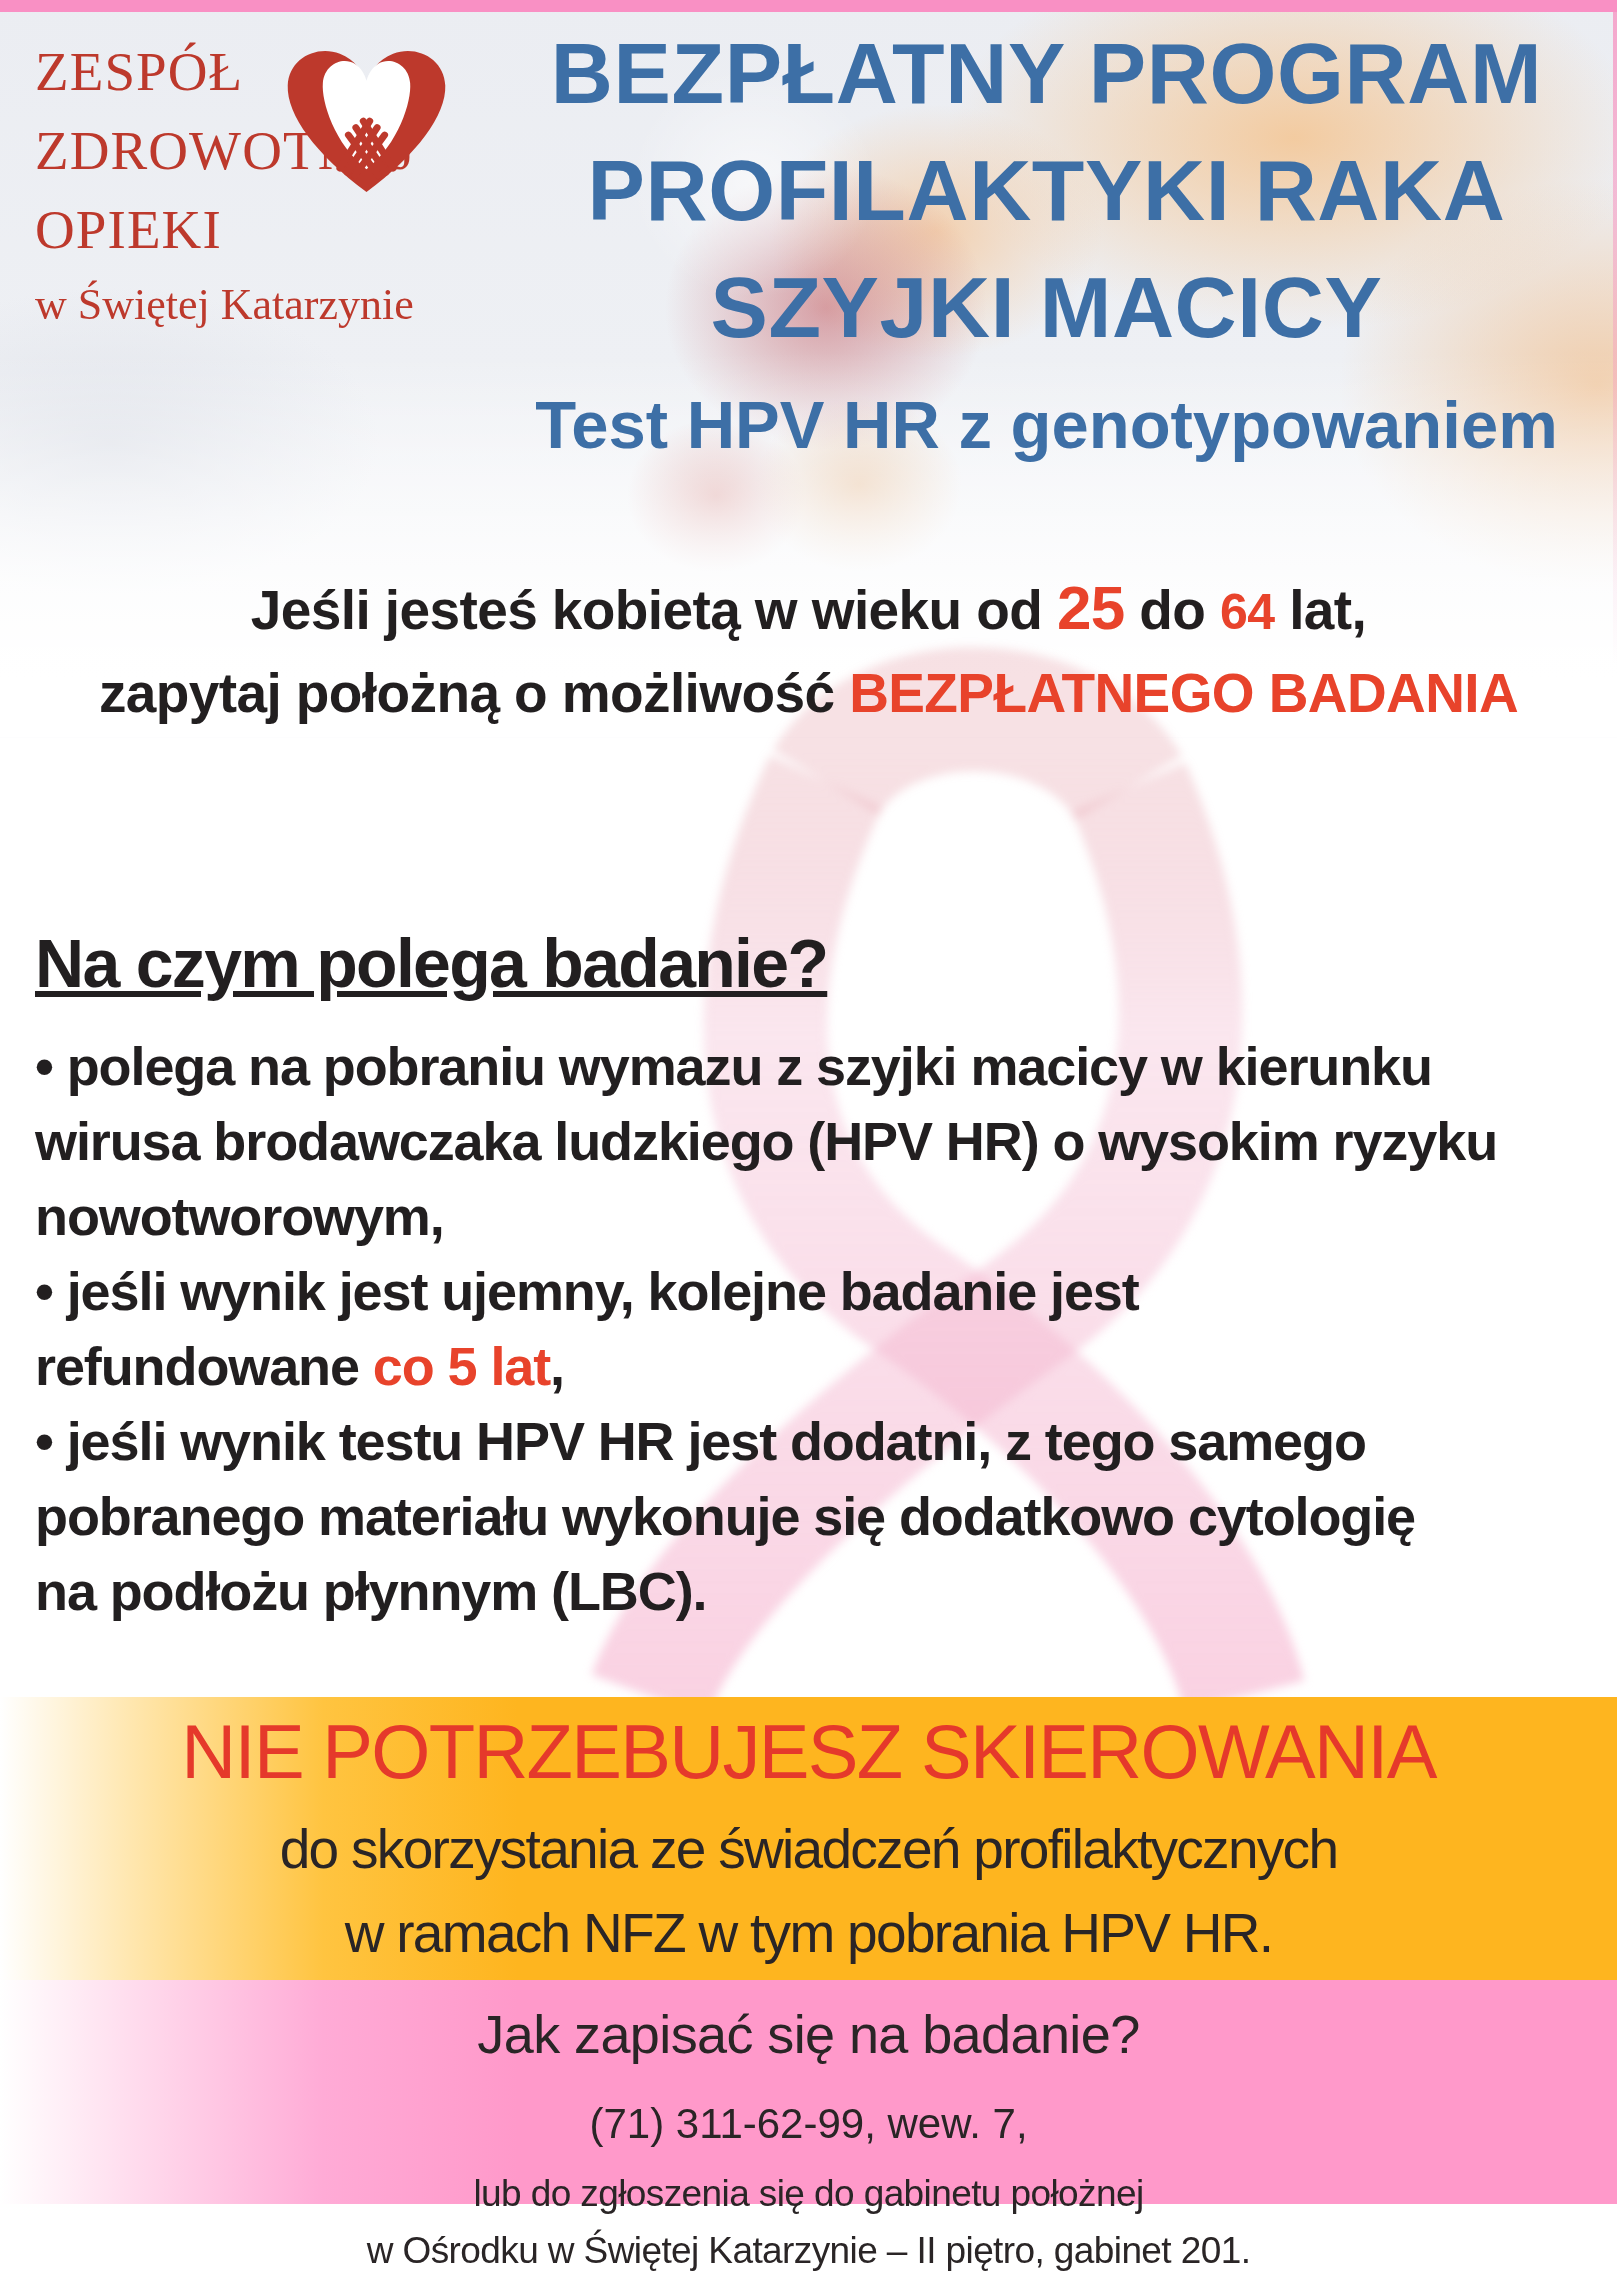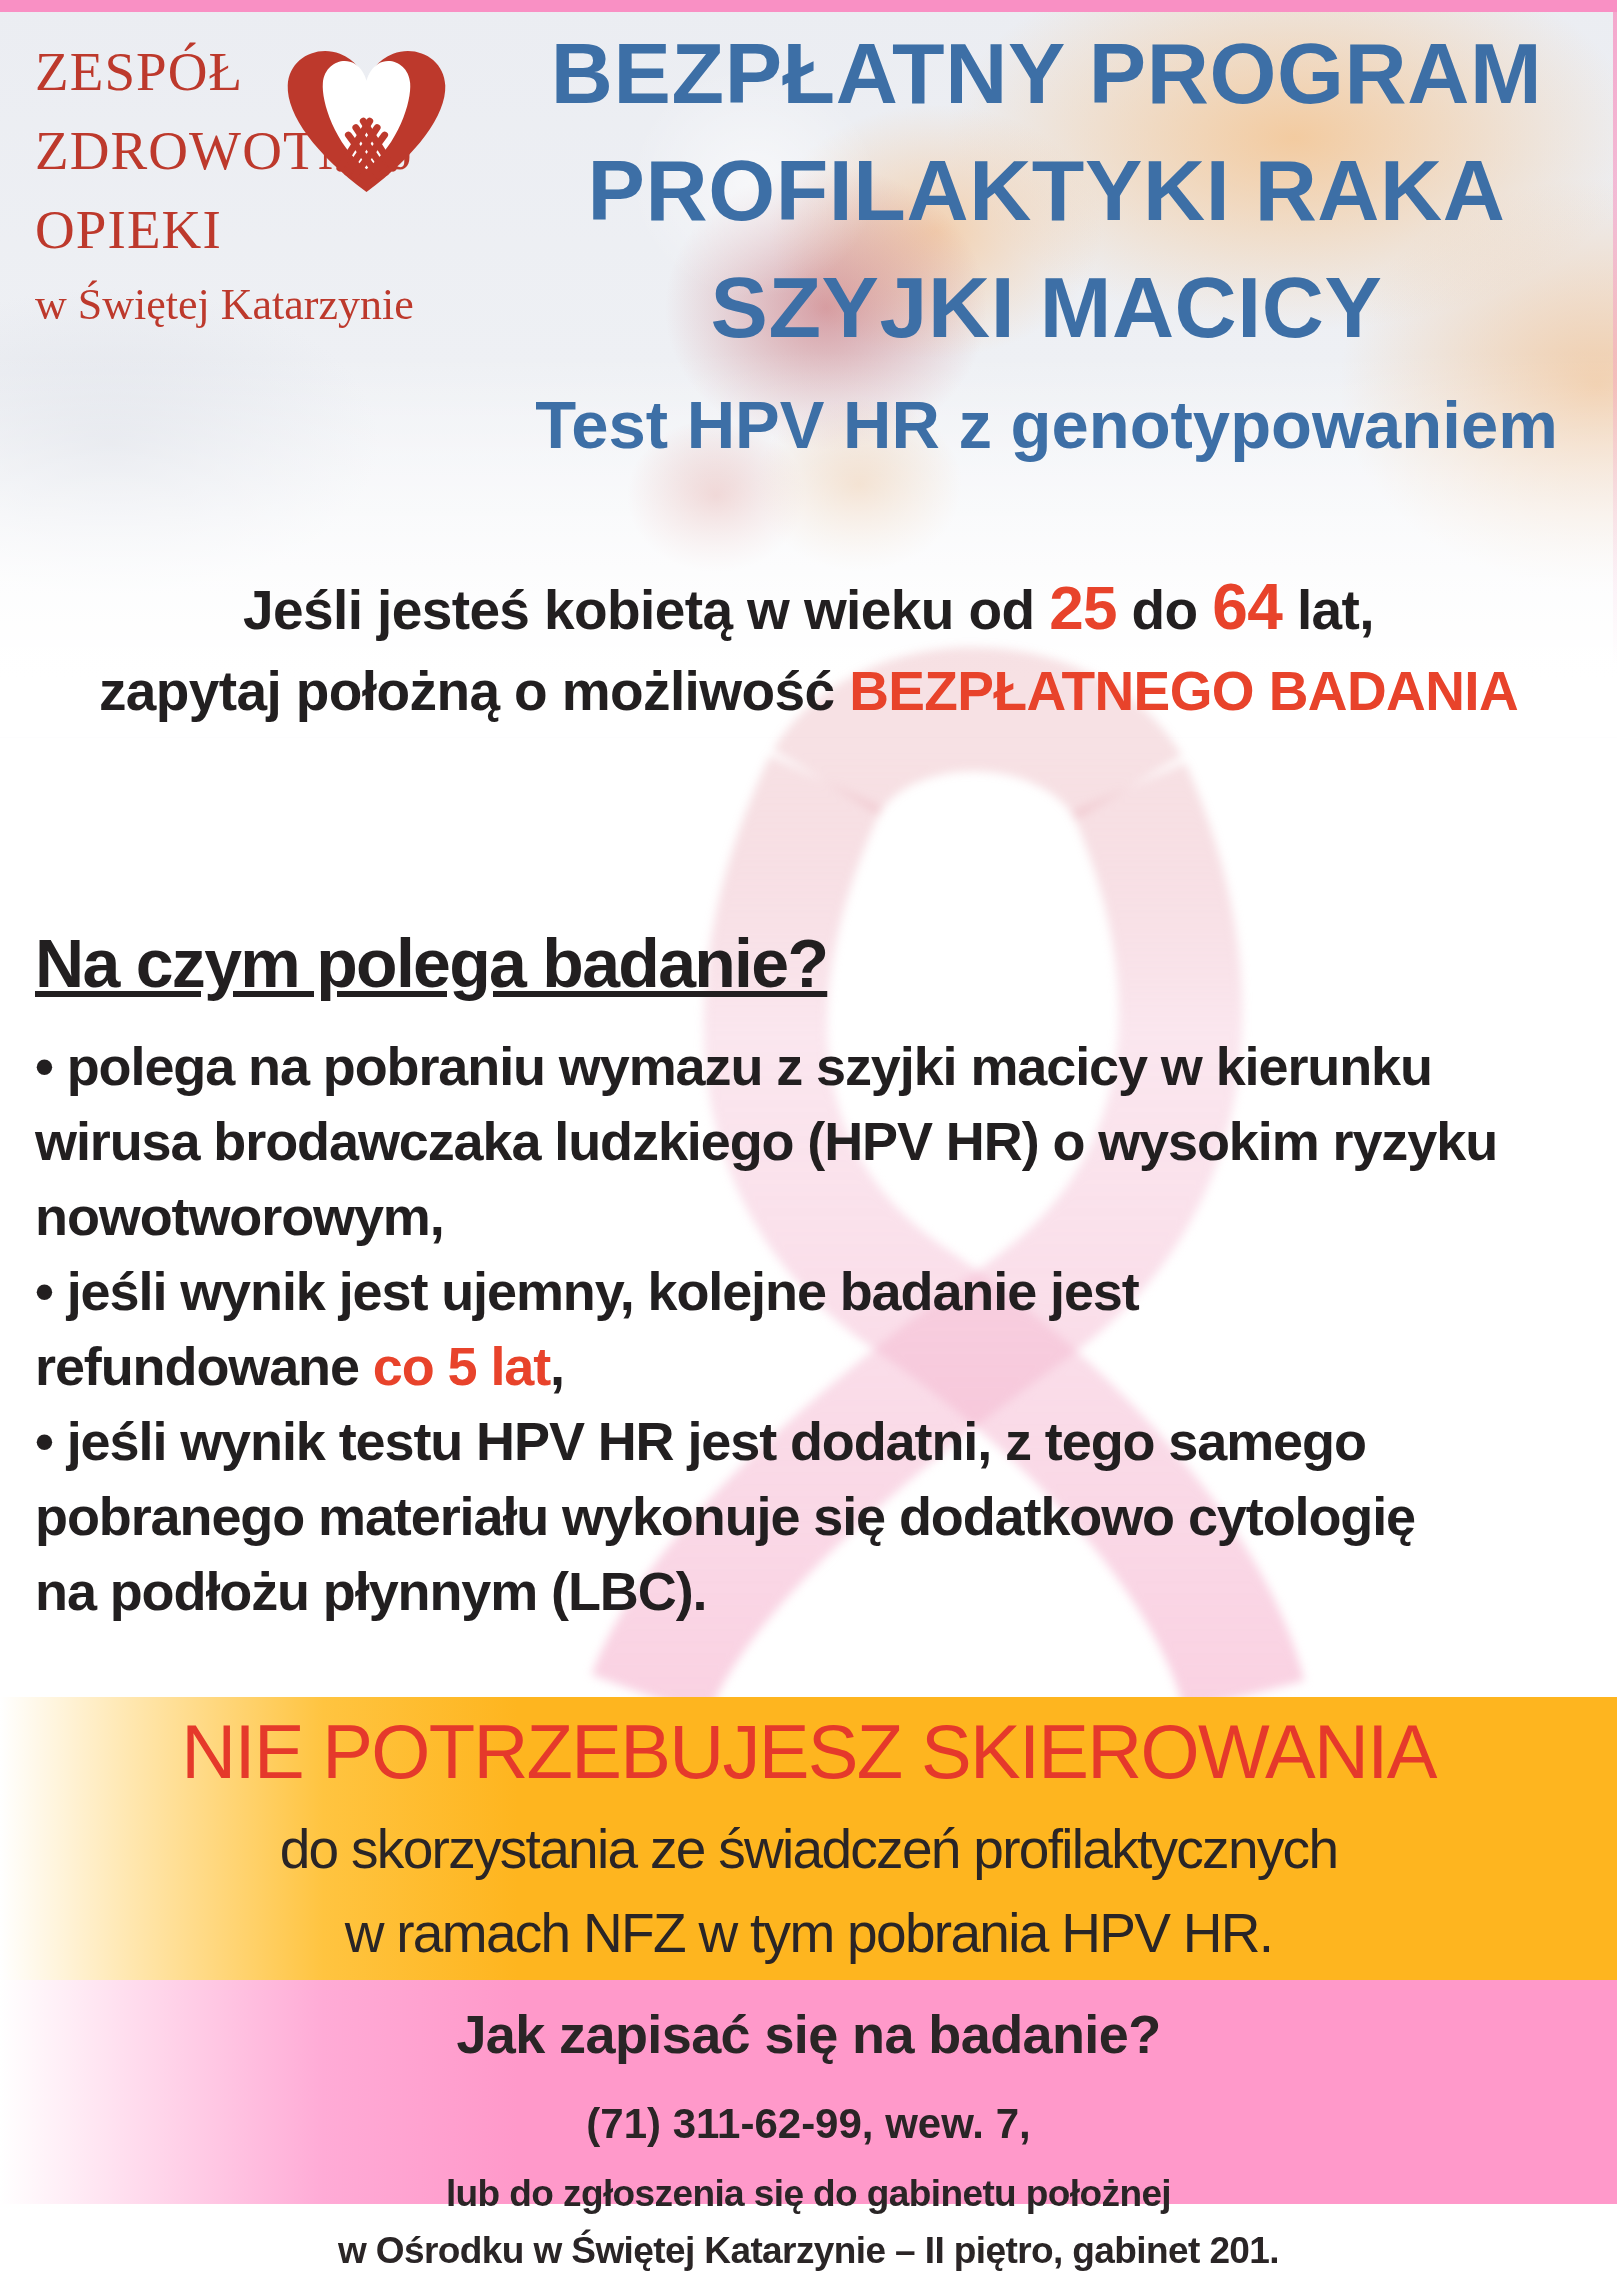--- a/index.html
+++ b/index.html
@@ -34,35 +34,35 @@
   
   .title{position:absolute;left:485px;top:15px;width:1123px;z-index:2;text-align:center;
     color:#3d6fa6;font-weight:bold;}
   .title-line{font-size:86px;line-height:117px;letter-spacing:0.6px;white-space:nowrap;}
   .title-sub{font-size:67px;line-height:105px;margin-top:5.5px;white-space:nowrap;}
   
   .intro{position:absolute;left:0;top:567px;width:100%;z-index:2;text-align:center;font-weight:bold;}
   .intro-line{font-size:55px;line-height:81px;letter-spacing:-0.6px;white-space:nowrap;}
   .accent{color:#e8432b;}
   .age-from{font-size:62px;}
-  .age-to{font-size:64px;}
+  .age-to{font-size:50px;}
   
   .exam{position:absolute;left:35px;top:922px;width:1564px;z-index:2;font-weight:bold;}
   .exam-heading{font-size:68px;line-height:83px;letter-spacing:-1.7px;margin-bottom:24px;white-space:nowrap;text-decoration:underline;}
   .exam-line{font-size:54px;line-height:75px;letter-spacing:-1.1px;white-space:nowrap;}
   
   .orange-banner{position:absolute;left:0;top:1697px;width:100%;height:283px;z-index:2;
     text-align:center;font-weight:normal;padding-top:7.7px;box-sizing:border-box;
     background:linear-gradient(90deg,#ffffff 0%,#ffe7b0 8%,#ffc440 20%,#feb51f 32%,#feb51f 100%);}
   .banner-headline{font-size:76px;line-height:94px;letter-spacing:-1.7px;color:#e5392b;white-space:nowrap;}
   .banner-line{font-size:55px;line-height:84px;letter-spacing:-1.7px;color:#2a2526;white-space:nowrap;}
   .banner-line.first{margin-top:8.8px;}
   
   .pink-banner{position:absolute;left:0;top:1980px;width:100%;height:224px;z-index:2;
-    text-align:center;font-weight:bold;color:#2a2526;padding-top:13.2px;box-sizing:border-box;
+    text-align:center;font-weight:normal;color:#2a2526;padding-top:13.2px;box-sizing:border-box;
     background:linear-gradient(90deg,#ffffff 0%,#ffddee 8%,#ffabd6 20%,#ff99ca 32%,#ff99ca 100%);}
   .signup-heading{font-size:54px;line-height:83px;letter-spacing:-0.6px;white-space:nowrap;}
   .signup-phone{font-size:42px;line-height:95px;white-space:nowrap;}
   .signup-small{font-size:37px;line-height:57px;letter-spacing:-0.6px;white-space:nowrap;}
   .signup-small.first{margin-top:-6.6px;}
 </style>
 </head>
 <body>
 
 <div class="poster">

